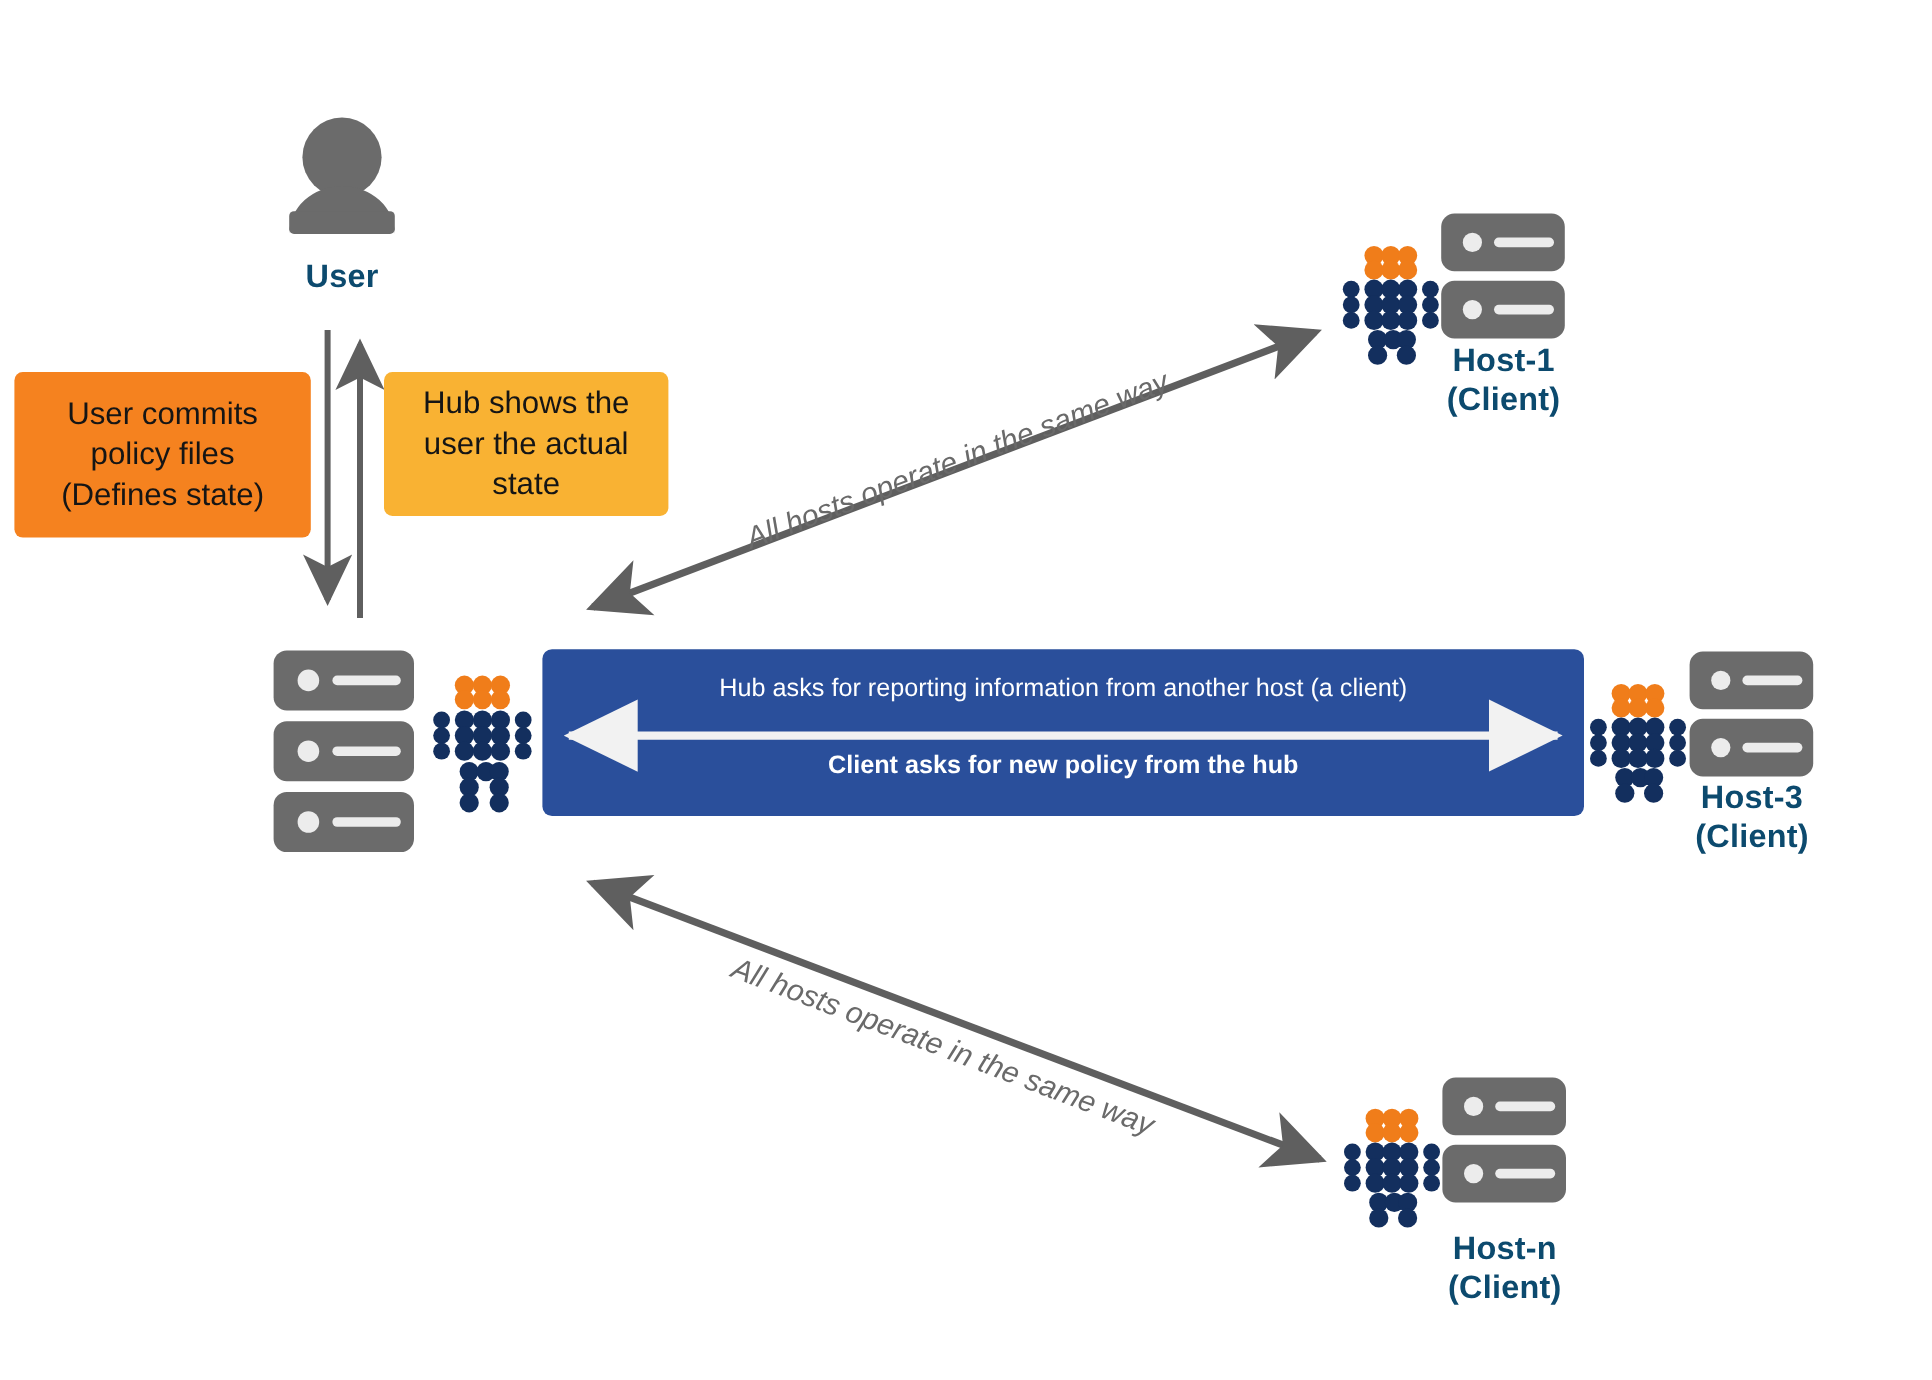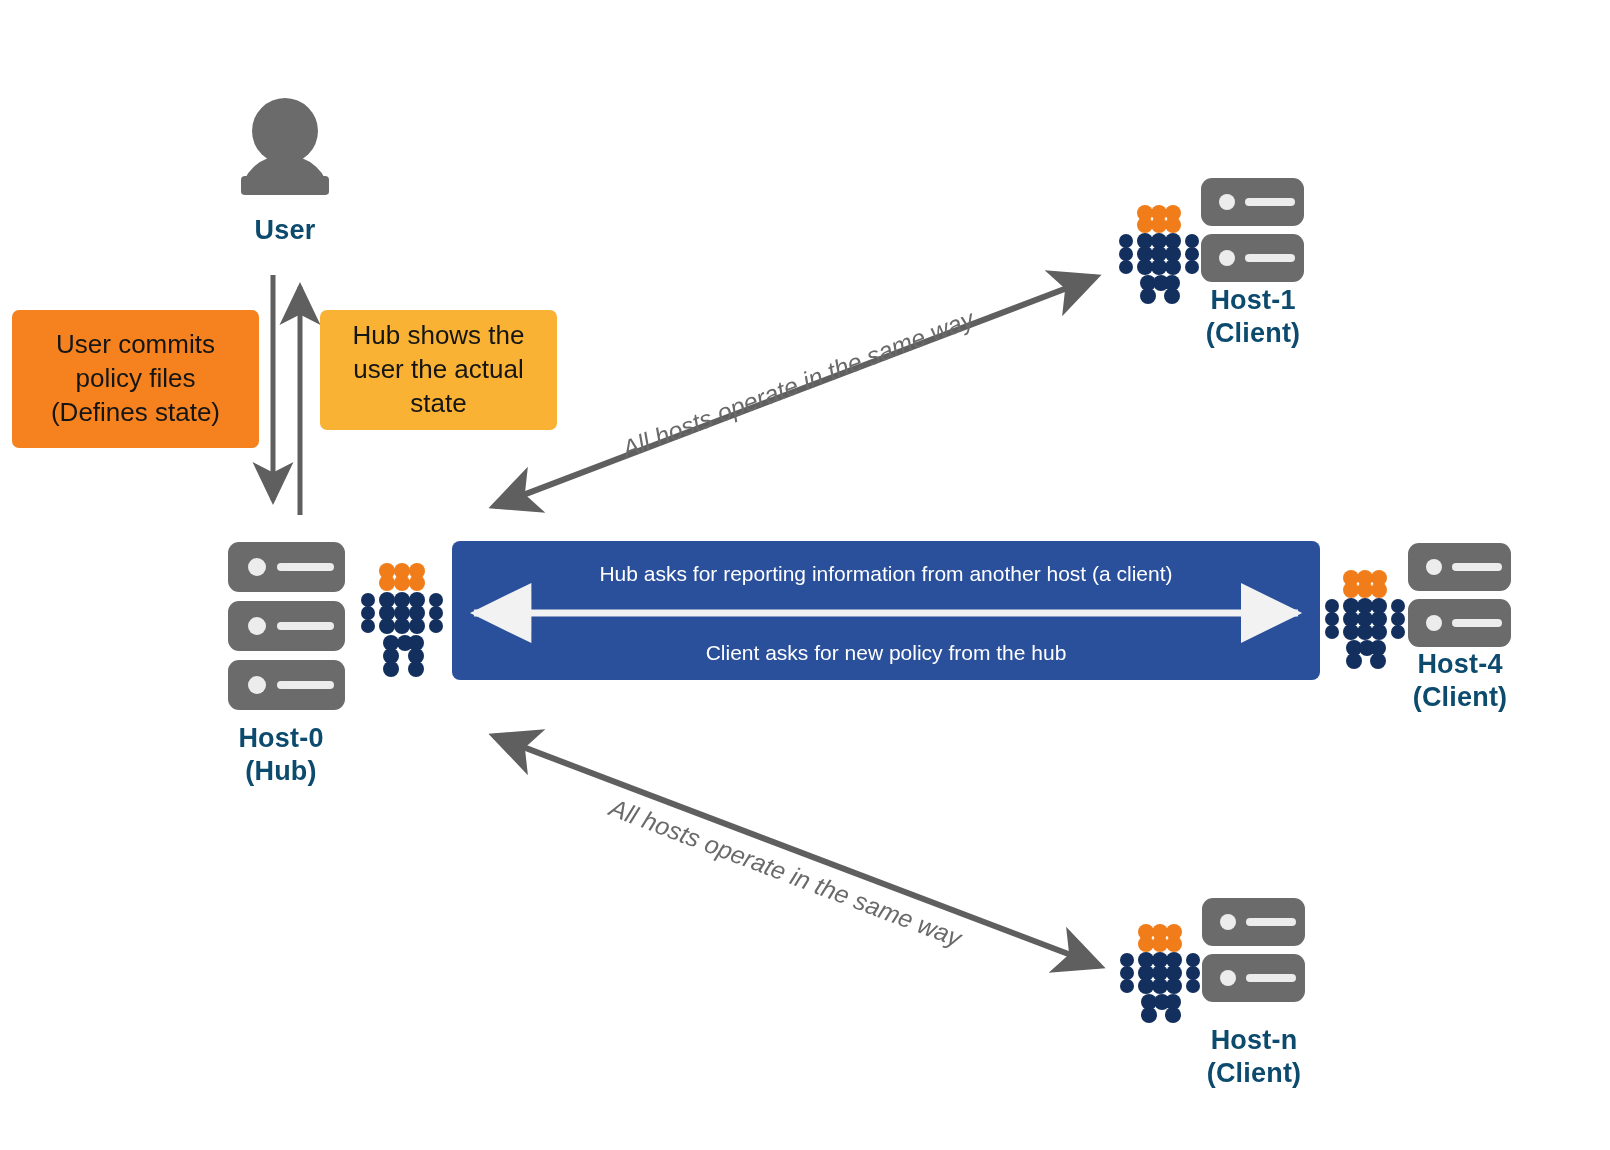--- a/index.html
+++ b/index.html
@@ -297,34 +297,32 @@
   <div class="node-label" style="left:185px; top:214px; width:200px;">User</div>
 
   <div class="callout" style="left:12px; top:310px; width:247px; height:138px; background:#f5821f;">User commits
 policy files
 (Defines state)</div>
 
   <div class="callout" style="left:320px; top:310px; width:237px; height:120px; background:#f9b233;">Hub shows the
 user the actual
 state</div>
 
-  <div class="node-label" style="left:181px; top:722px; width:200px;">Host-0
-(Hub)</div>
 
   <div class="node-label" style="left:1153px; top:284px; width:200px;">Host-1
 (Client)</div>
 
-  <div class="node-label" style="left:1360px; top:648px; width:200px;">Host-4
+  <div class="node-label" style="left:1360px; top:648px; width:200px;">Host-3
 (Client)</div>
 
   <div class="node-label" style="left:1154px; top:1024px; width:200px;">Host-n
 (Client)</div>
 
   <div style="position:absolute; left:452px; top:541px; width:868px; height:139px;">
     <div class="banner-line" style="top:21px;">Hub asks for reporting information from another host (a client)</div>
-    <div class="banner-line" style="top:100px;">Client asks for new policy from the hub</div>
+    <div class="banner-line" style="top:85px;font-weight:bold;">Client asks for new policy from the hub</div>
   </div>
 
   <div class="diag-label" style="left:618px; top:437px; transform: rotate(-20.8deg);">All hosts operate in the same way</div>
 
   <div class="diag-label" style="left:616px; top:793px; transform: rotate(20.8deg);">All hosts operate in the same way</div>
 
 </div>
 
 </body></html>

